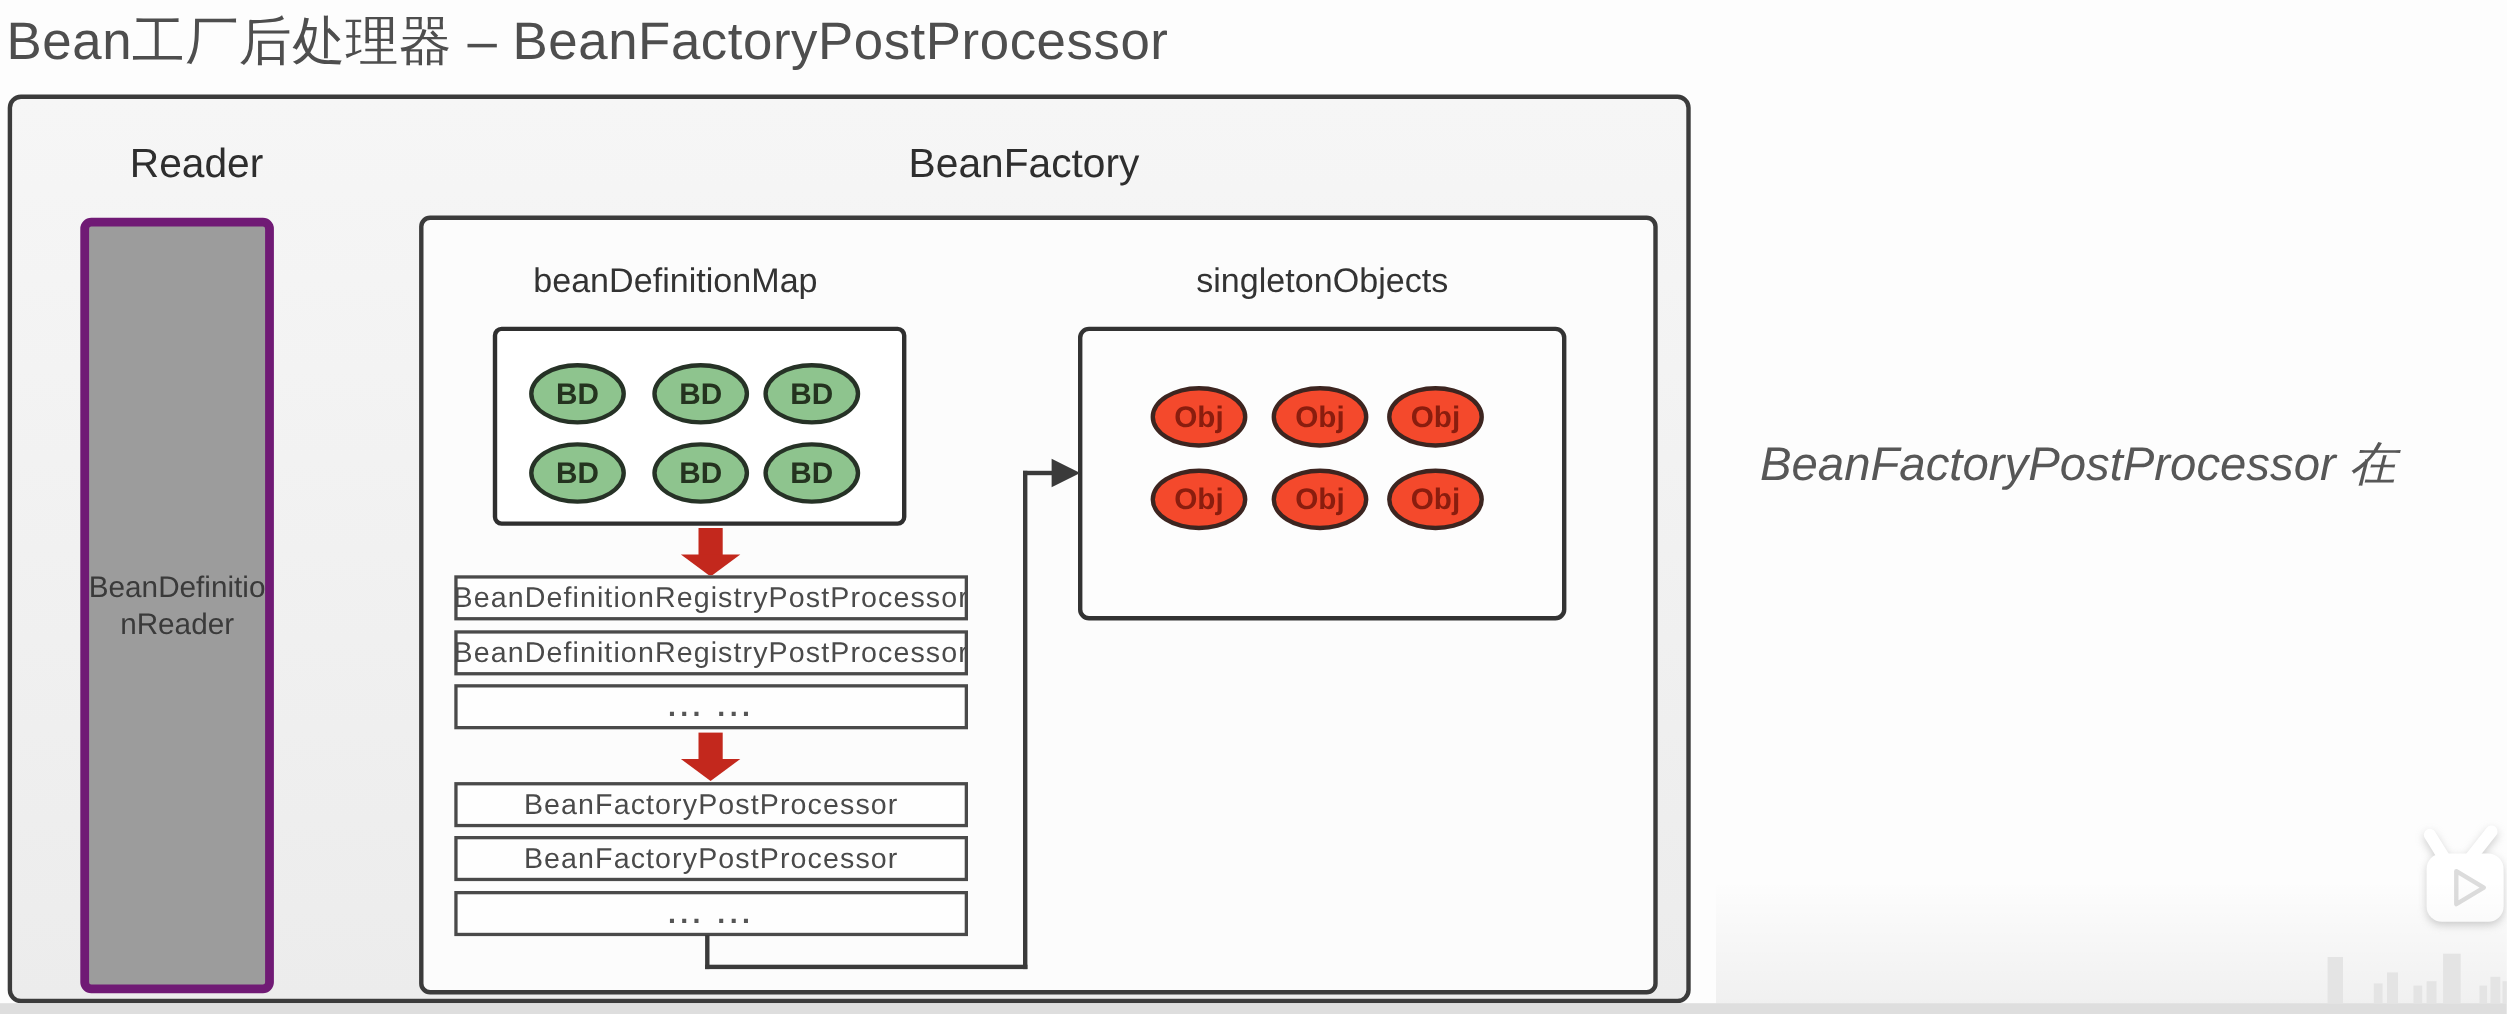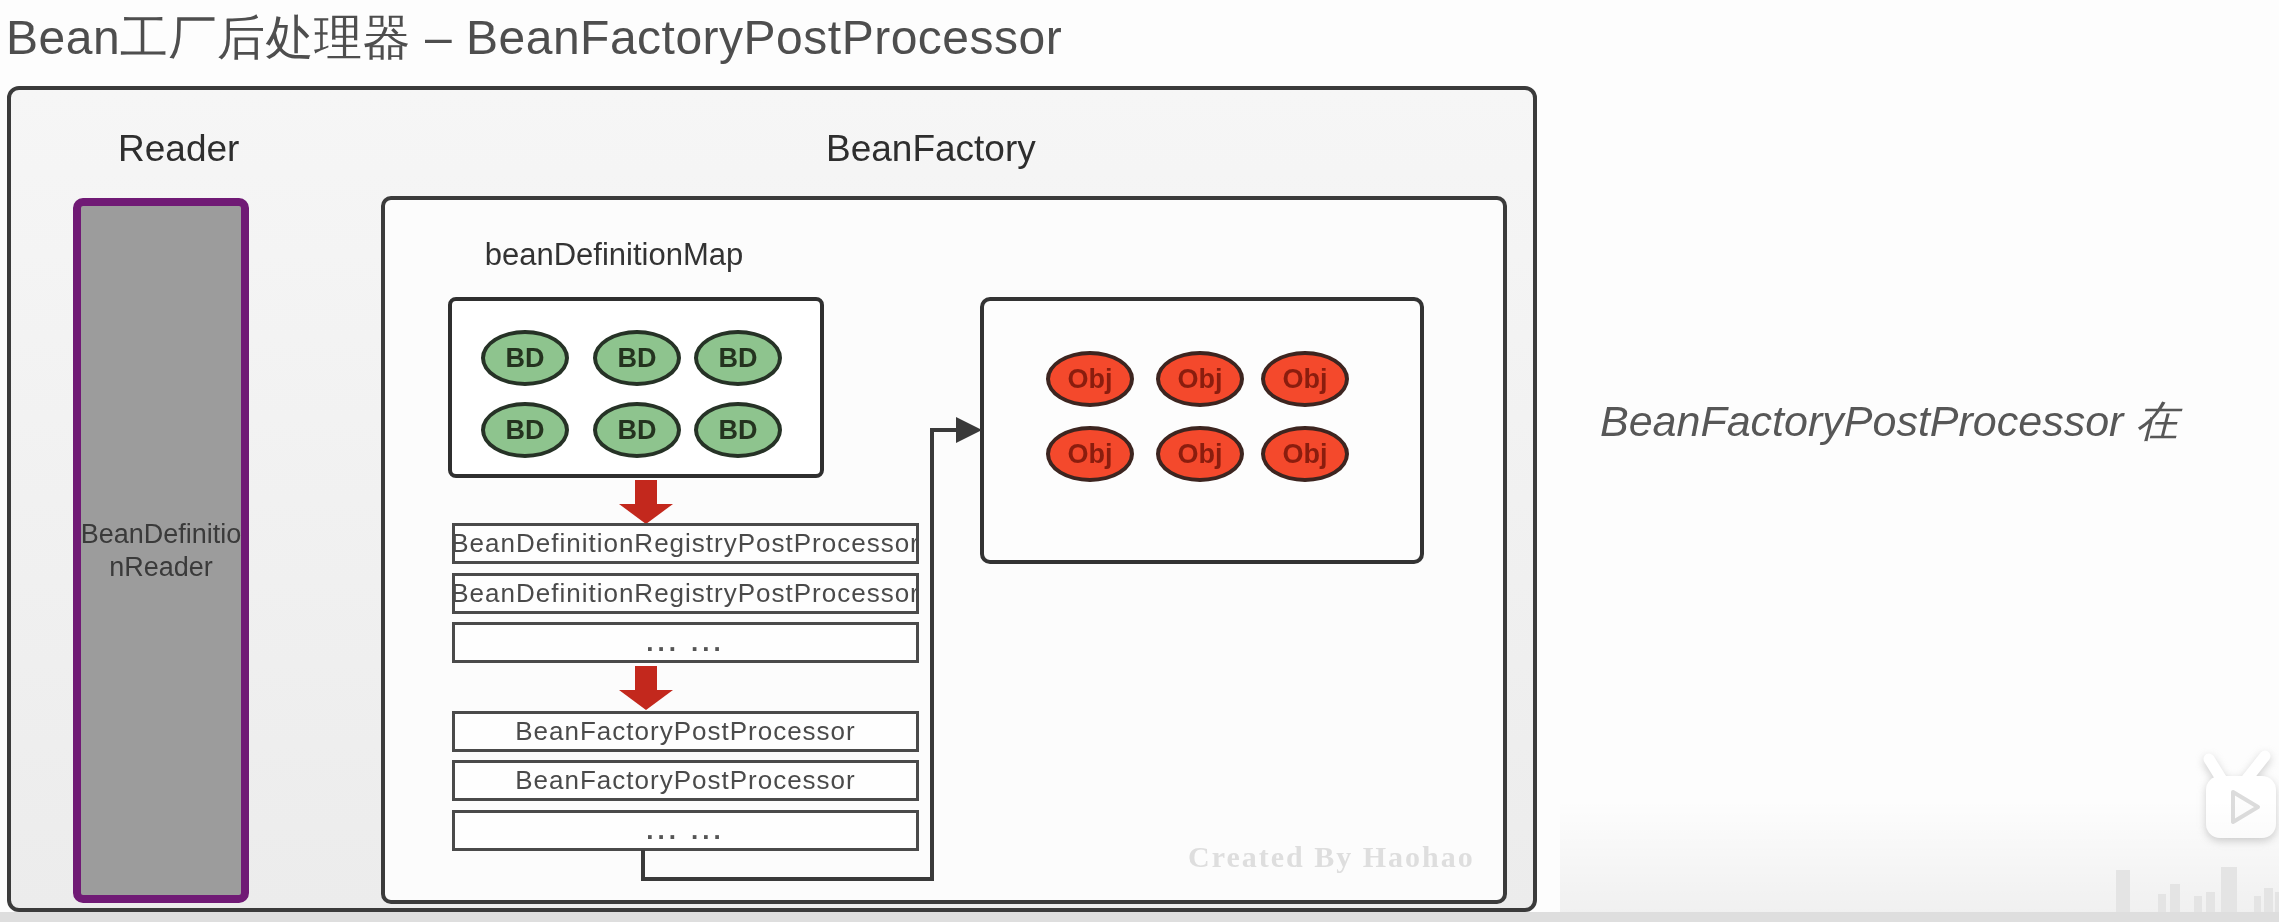--- a/index.html
+++ b/index.html
@@ -57,21 +57,21 @@
   .arrow-head{
     width:0;height:0;
     border-left:27px solid transparent;border-right:27px solid transparent;
     border-top:20px solid #c3281d;
   }
 
   .prow{
     left:413px;width:467px;height:41px;
     background:#fefefe;border:3px solid #4a4a4a;
     display:flex;align-items:center;justify-content:center;
-    font-size:26px;color:#4a4a4a;letter-spacing:1px;white-space:nowrap;margin-left:39px;
+    font-size:26px;color:#4a4a4a;letter-spacing:1px;white-space:nowrap;
   }
   .dots{letter-spacing:4px;font-weight:bold;color:#555;}
 
   .conn{background:#3a3a3a;}
   .conn-arrow-head{
     width:0;height:0;
     border-top:13px solid transparent;border-bottom:13px solid transparent;
     border-left:26px solid #3a3a3a;
   }
 
@@ -115,20 +115,21 @@
   <div class="abs map-label bdm-label">beanDefinitionMap</div>
   <div class="abs bd-box"></div>
 
   <div class="oval bd-oval" style="left:481px;top:330px;">BD</div>
   <div class="oval bd-oval" style="left:593px;top:330px;">BD</div>
   <div class="oval bd-oval" style="left:694px;top:330px;">BD</div>
   <div class="oval bd-oval" style="left:481px;top:402px;">BD</div>
   <div class="oval bd-oval" style="left:593px;top:402px;">BD</div>
   <div class="oval bd-oval" style="left:694px;top:402px;">BD</div>
 
+  <div class="abs map-label so-label">singletonObjects</div>
   <div class="abs obj-box"></div>
 
   <div class="oval obj-oval" style="left:1046px;top:351px;">Obj</div>
   <div class="oval obj-oval" style="left:1156px;top:351px;">Obj</div>
   <div class="oval obj-oval" style="left:1261px;top:351px;">Obj</div>
   <div class="oval obj-oval" style="left:1046px;top:426px;">Obj</div>
   <div class="oval obj-oval" style="left:1156px;top:426px;">Obj</div>
   <div class="oval obj-oval" style="left:1261px;top:426px;">Obj</div>
 
   <div class="abs arrow-stem" style="left:635px;top:480px;height:25px;"></div>
@@ -146,21 +147,20 @@
   <div class="abs prow dots" style="top:810px;">...  ...</div>
 
   <div class="abs conn" style="left:641px;top:850px;width:4px;height:31px;"></div>
   <div class="abs conn" style="left:641px;top:877px;width:293px;height:4px;"></div>
   <div class="abs conn" style="left:930px;top:428px;width:4px;height:453px;"></div>
   <div class="abs conn" style="left:930px;top:428px;width:28px;height:4px;"></div>
   <div class="abs conn-arrow-head" style="left:956px;top:417px;"></div>
 
   <div class="abs note-line note-1">BeanFactoryPostProcessor 在</div>
 
-  <div class="abs created-watermark">Created By Haohao</div>
 
   <svg class="abs tv-icon" viewBox="0 0 80 94">
     <path d="M22 30 L9 9" stroke="#ffffff" stroke-width="11" stroke-linecap="round" fill="none"></path>
     <path d="M46 30 L65 6" stroke="#ffffff" stroke-width="11" stroke-linecap="round" fill="none"></path>
     <rect x="6" y="26" width="70" height="62" rx="14" fill="#ffffff"></rect>
     <path d="M33 42 L58 57 L33 72 Z" fill="#fdfdfd" stroke="#dcdcdc" stroke-width="4" stroke-linejoin="round"></path>
   </svg>
 
   <div class="abs bottom-fade"></div>
 

